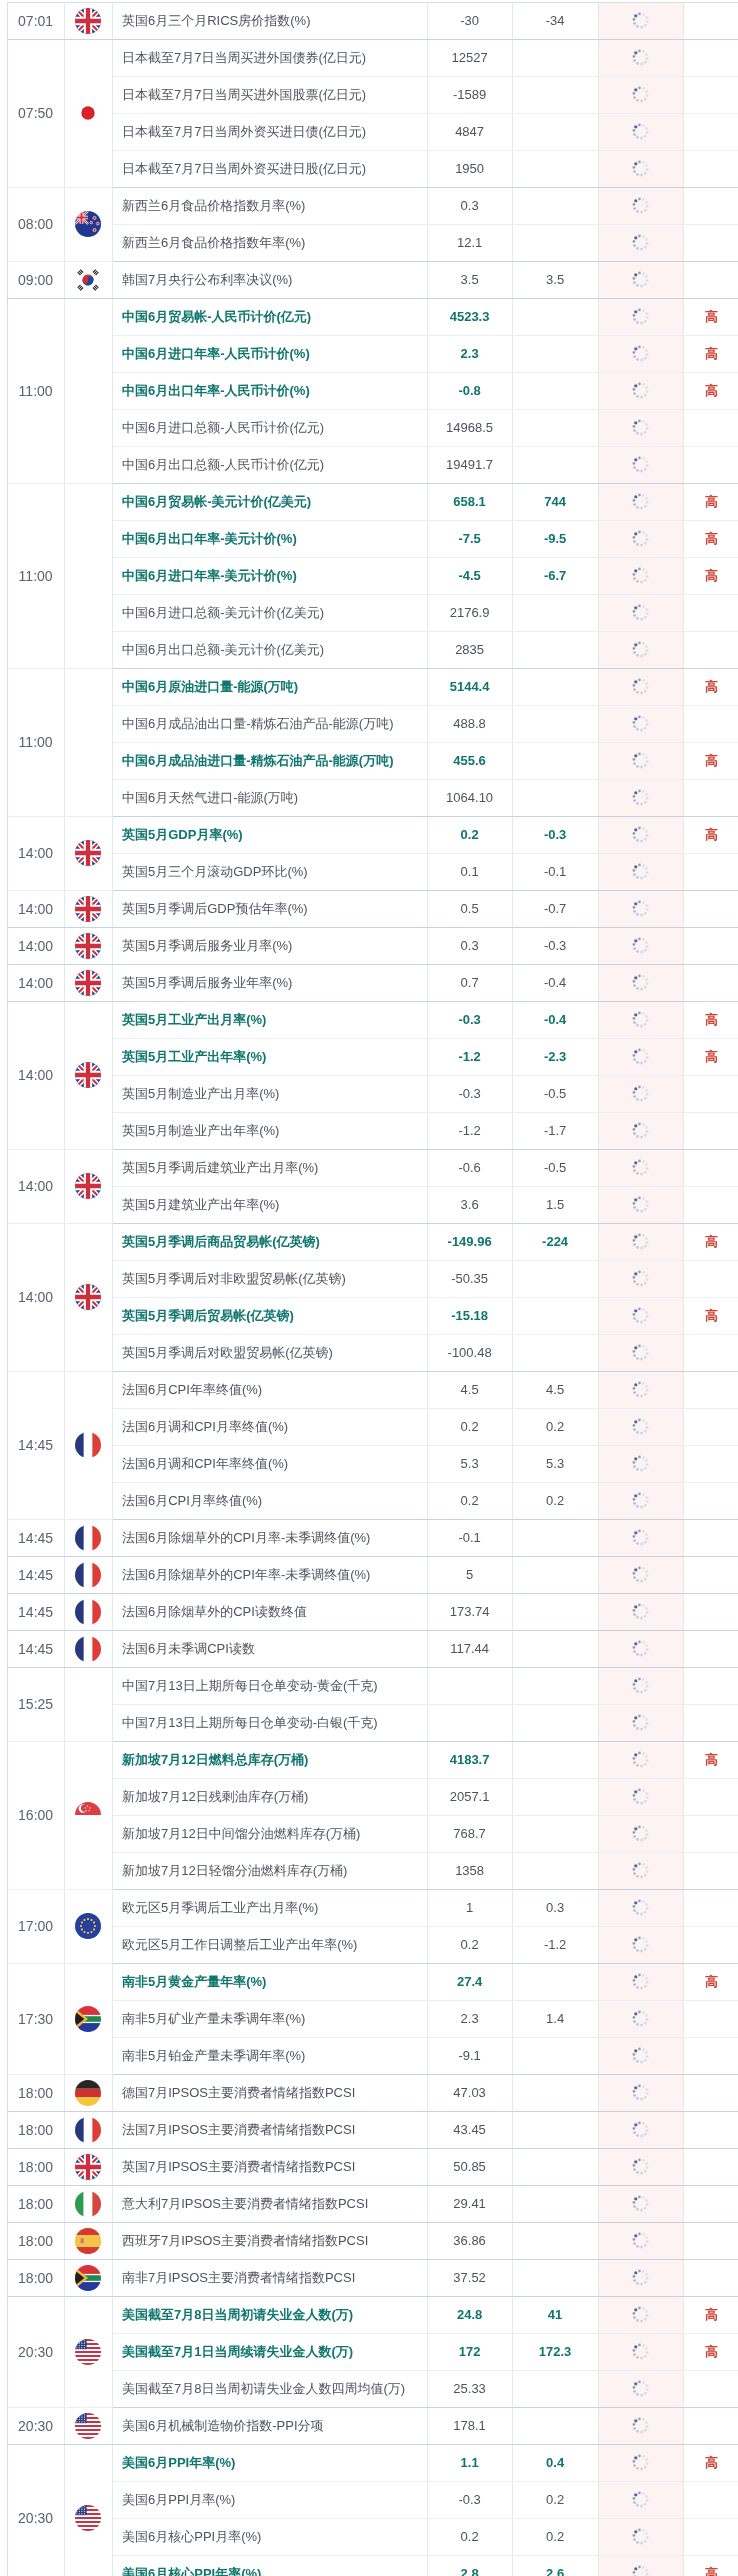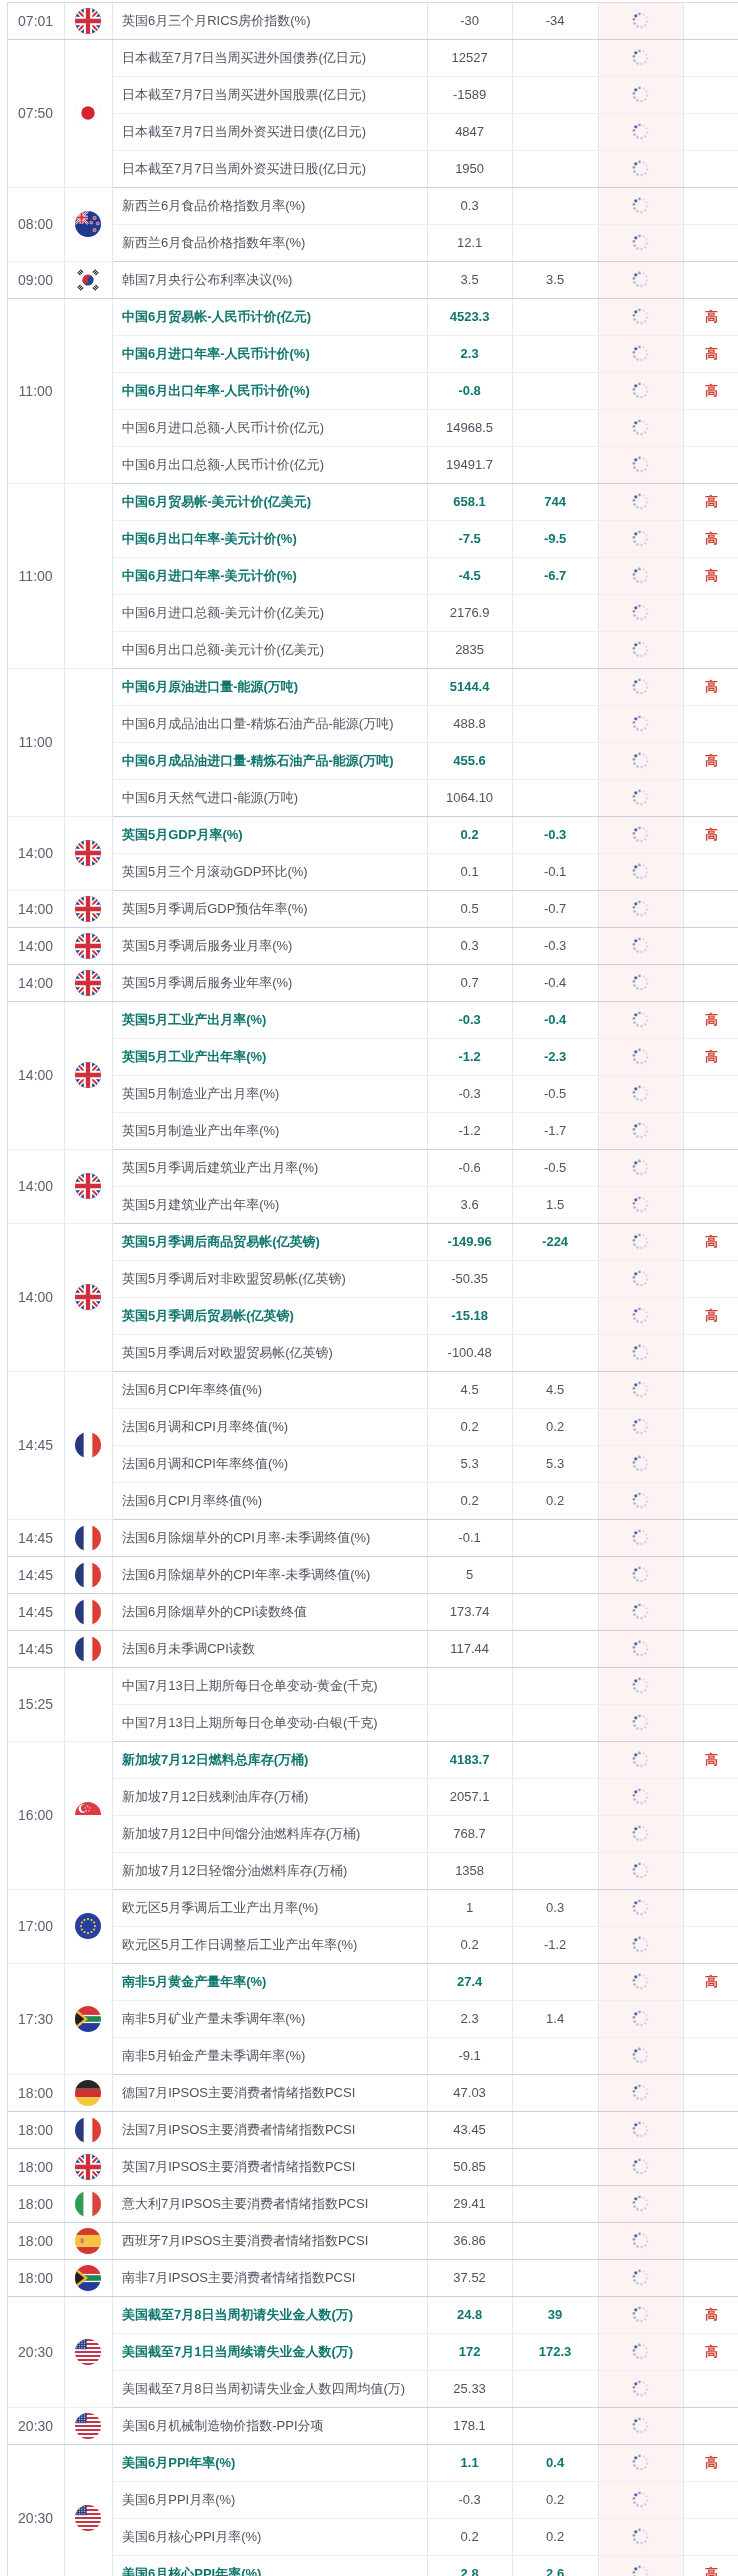--- a/index.html
+++ b/index.html
@@ -1411,21 +1411,21 @@
                 <circle cx="4.7" cy="7" r=".6" fill="#fff"></circle>
                 <circle cx="7.4" cy="7" r=".6" fill="#fff"></circle>
                 <circle cx="10.100000000000001" cy="7" r=".6" fill="#fff"></circle>
                 <circle cx="2" cy="9.5" r=".6" fill="#fff"></circle>
                 <circle cx="4.7" cy="9.5" r=".6" fill="#fff"></circle>
                 <circle cx="7.4" cy="9.5" r=".6" fill="#fff"></circle>
                 <circle cx="10.100000000000001" cy="9.5" r=".6" fill="#fff"></circle>
               </svg></span></td>
           <td class="c-event hi">美国截至7月8日当周初请失业金人数(万)</td>
           <td class="c-val hi">24.8</td>
-          <td class="c-val hi">39</td>
+          <td class="c-val hi">41</td>
           <td class="c-icon"><svg class="spin" viewBox="0 0 22 22" width="21" height="21">
               <circle cx="6.05" cy="6.05" r="1.7" fill="#4a659f"></circle>
               <circle cx="4.09" cy="9.90" r="1.4" fill="#8b9cc9"></circle>
               <circle cx="4.76" cy="14.18" r="1.4" fill="#aab7da"></circle>
               <circle cx="7.82" cy="17.24" r="1.4" fill="#bdc7e3"></circle>
               <circle cx="12.10" cy="17.91" r="1.4" fill="#c9d2e9"></circle>
               <circle cx="15.95" cy="15.95" r="1.4" fill="#d1d8ed"></circle>
               <circle cx="17.91" cy="12.10" r="1.4" fill="#d6dcef"></circle>
               <circle cx="17.24" cy="7.82" r="1.4" fill="#d9dff1"></circle>
               <circle cx="14.18" cy="4.76" r="1.4" fill="#dbe0f2"></circle>

